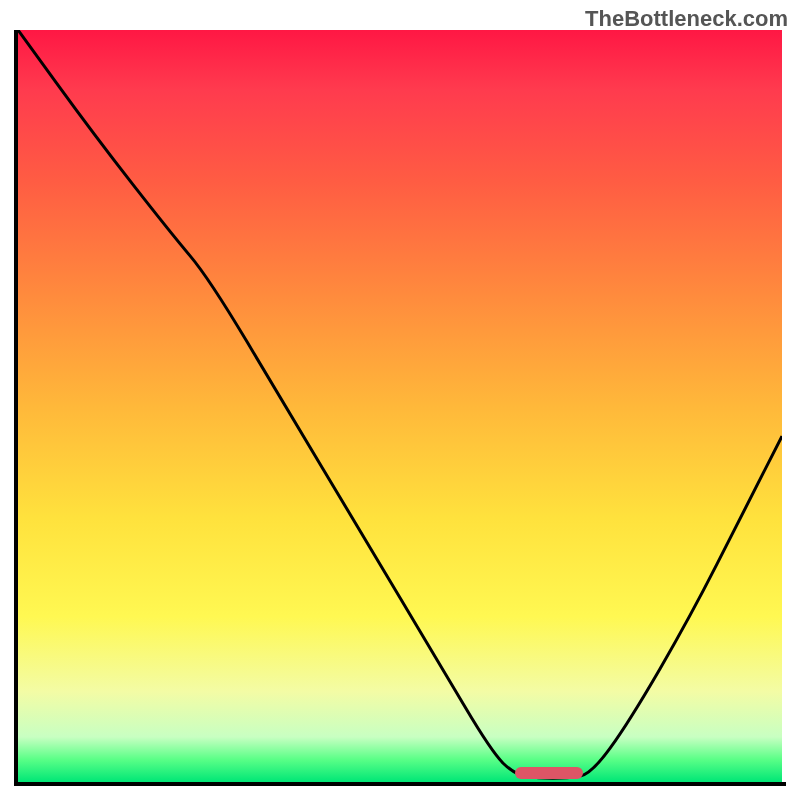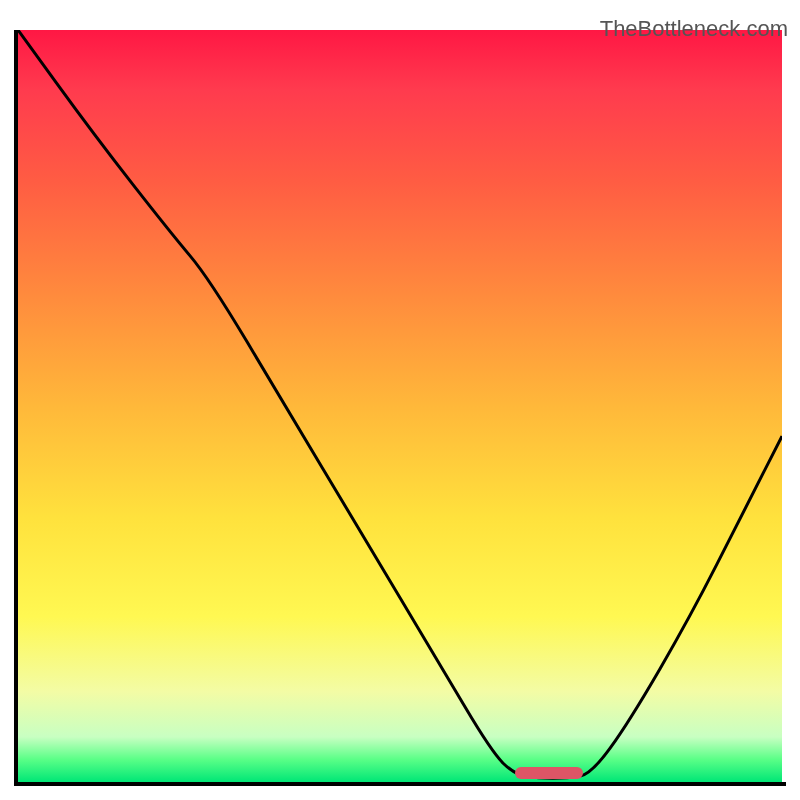--- a/index.html
+++ b/index.html
@@ -11,25 +11,25 @@
     font-family: Arial, sans-serif;
     position: relative;
   }
   .container {
     width: 800px;
     height: 800px;
     position: relative;
   }
   .watermark {
     position: absolute;
-    top: 16px;
+    top: 6px;
     right: 12px;
     color: #555;
     font-size: 22px;
-    font-weight: normal;
+    font-weight: bold;
     z-index: 10;
   }
   .plot-area {
     position: absolute;
     top: 30px;
     left: 18px;
     width: 764px;
     height: 752px;
     box-sizing: border-box;
   }

